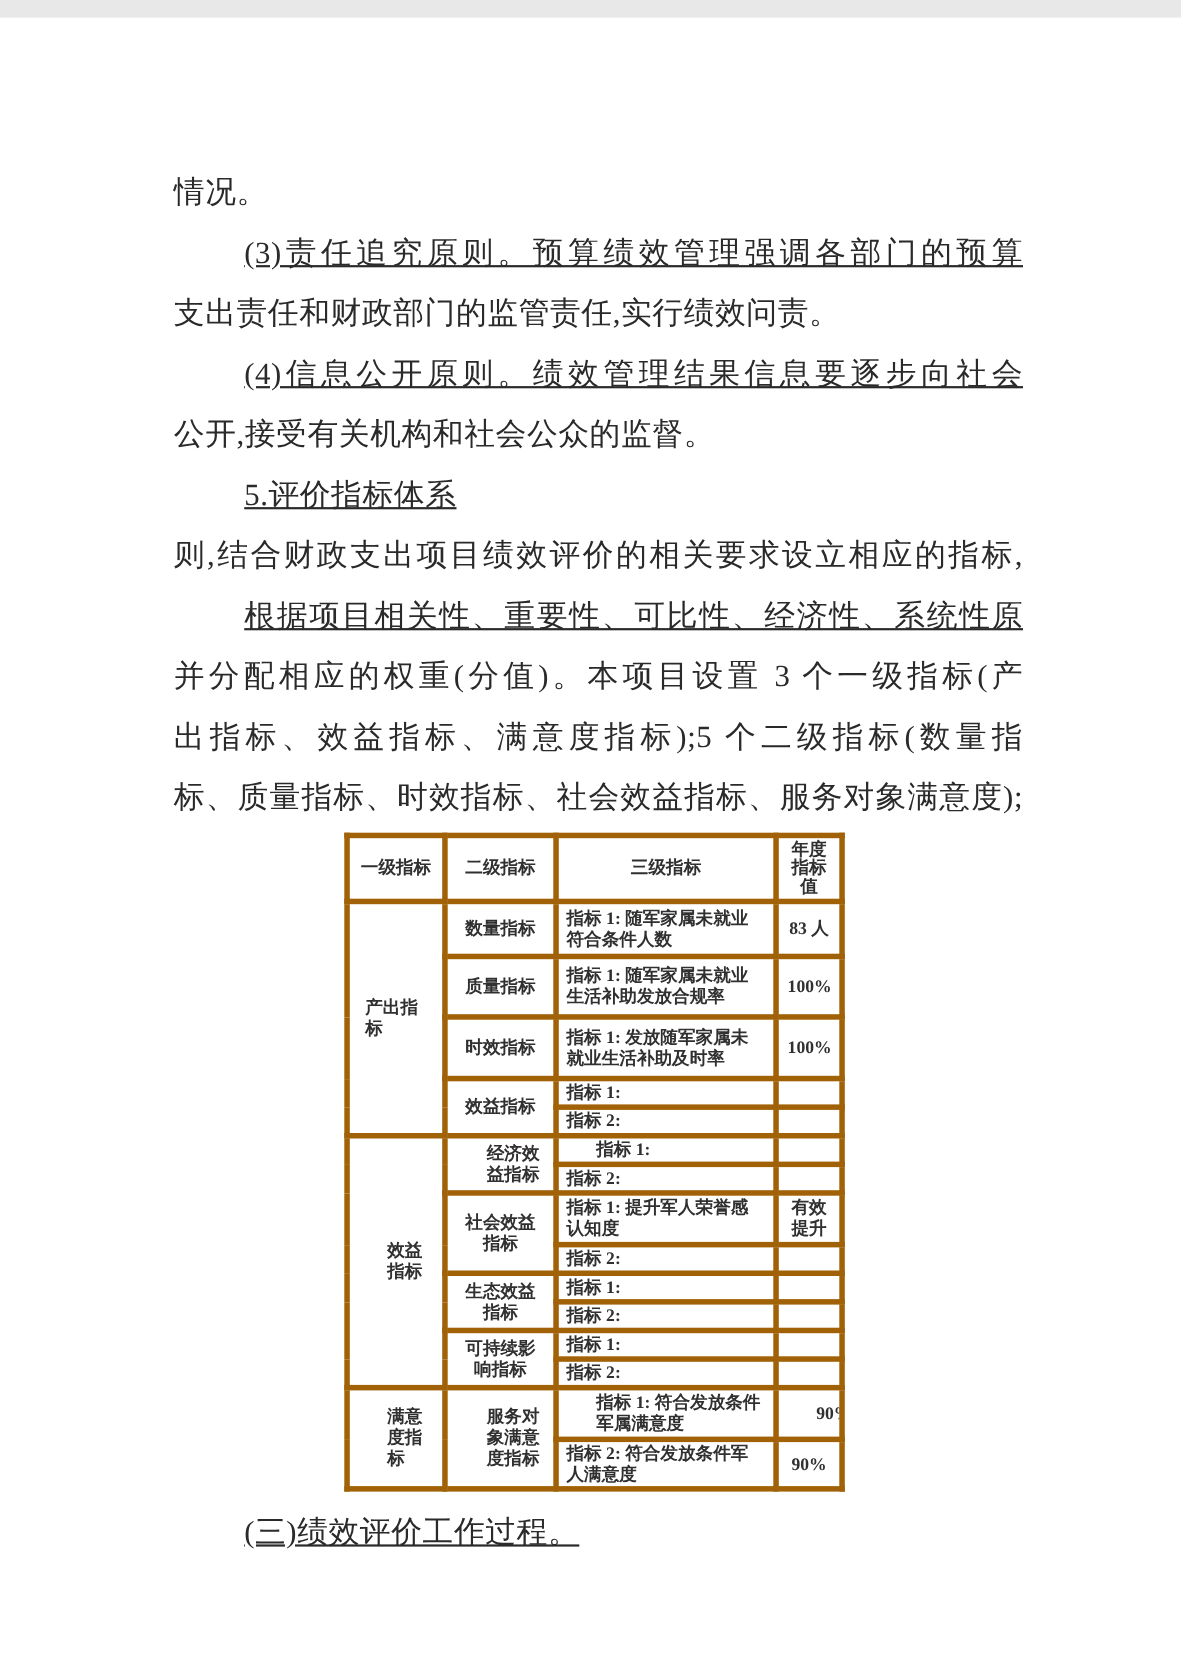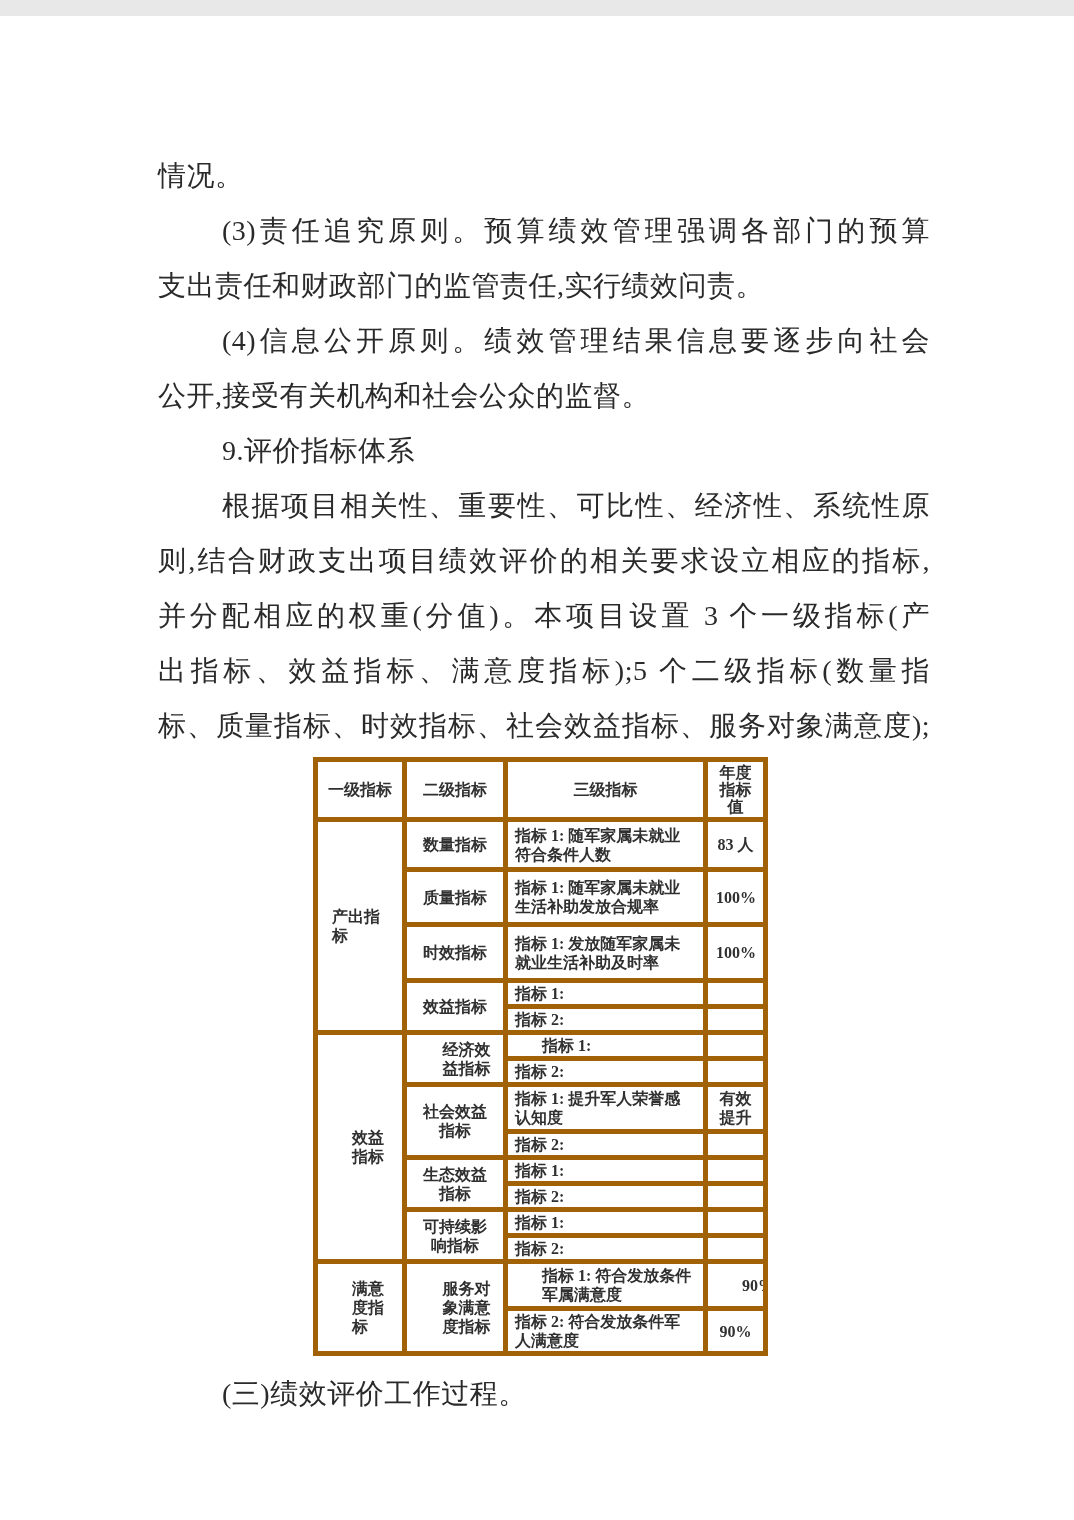--- a/index.html
+++ b/index.html
@@ -22,21 +22,21 @@
   }
   .line {
     font-size: 28px;
     line-height: 55px;
     letter-spacing: 0.5px;
     text-align: justify;
     text-align-last: justify;
     white-space: normal;
   }
   .line.end { text-align-last: auto; }
-  .line.indent { text-indent: 64px; }
+  .line.indent { text-indent: 64px; text-decoration: underline; }
 
   table.ind-table {
     border-collapse: collapse;
     table-layout: fixed;
     width: 450px;
     margin-left: 155px;
     margin-top: 4px;
     font-family: "Liberation Serif", serif;
     font-size: 16px;
     line-height: 19px;
@@ -70,23 +70,23 @@
 <body>
 
 <div class="page">
   <div class="content">
 
     <div class="line end">情况。</div>
     <div class="line indent">(3)责任追究原则。预算绩效管理强调各部门的预算</div>
     <div class="line end">支出责任和财政部门的监管责任,实行绩效问责。</div>
     <div class="line indent">(4)信息公开原则。绩效管理结果信息要逐步向社会</div>
     <div class="line end">公开,接受有关机构和社会公众的监督。</div>
-    <div class="line indent end">9.评价指标体系</div>
+    <div class="line indent end">5.评价指标体系</div>
+    <div class="line">则,结合财政支出项目绩效评价的相关要求设立相应的指标,</div>
     <div class="line indent">根据项目相关性、重要性、可比性、经济性、系统性原</div>
-    <div class="line">则,结合财政支出项目绩效评价的相关要求设立相应的指标,</div>
     <div class="line">并分配相应的权重(分值)。本项目设置 3 个一级指标(产</div>
     <div class="line">出指标、效益指标、满意度指标);5 个二级指标(数量指</div>
     <div class="line">标、质量指标、时效指标、社会效益指标、服务对象满意度);</div>
 
     <table class="ind-table">
       <colgroup>
         <col class="w1">
           <col class="w2">
           <col class="w3">
           <col class="w4">

